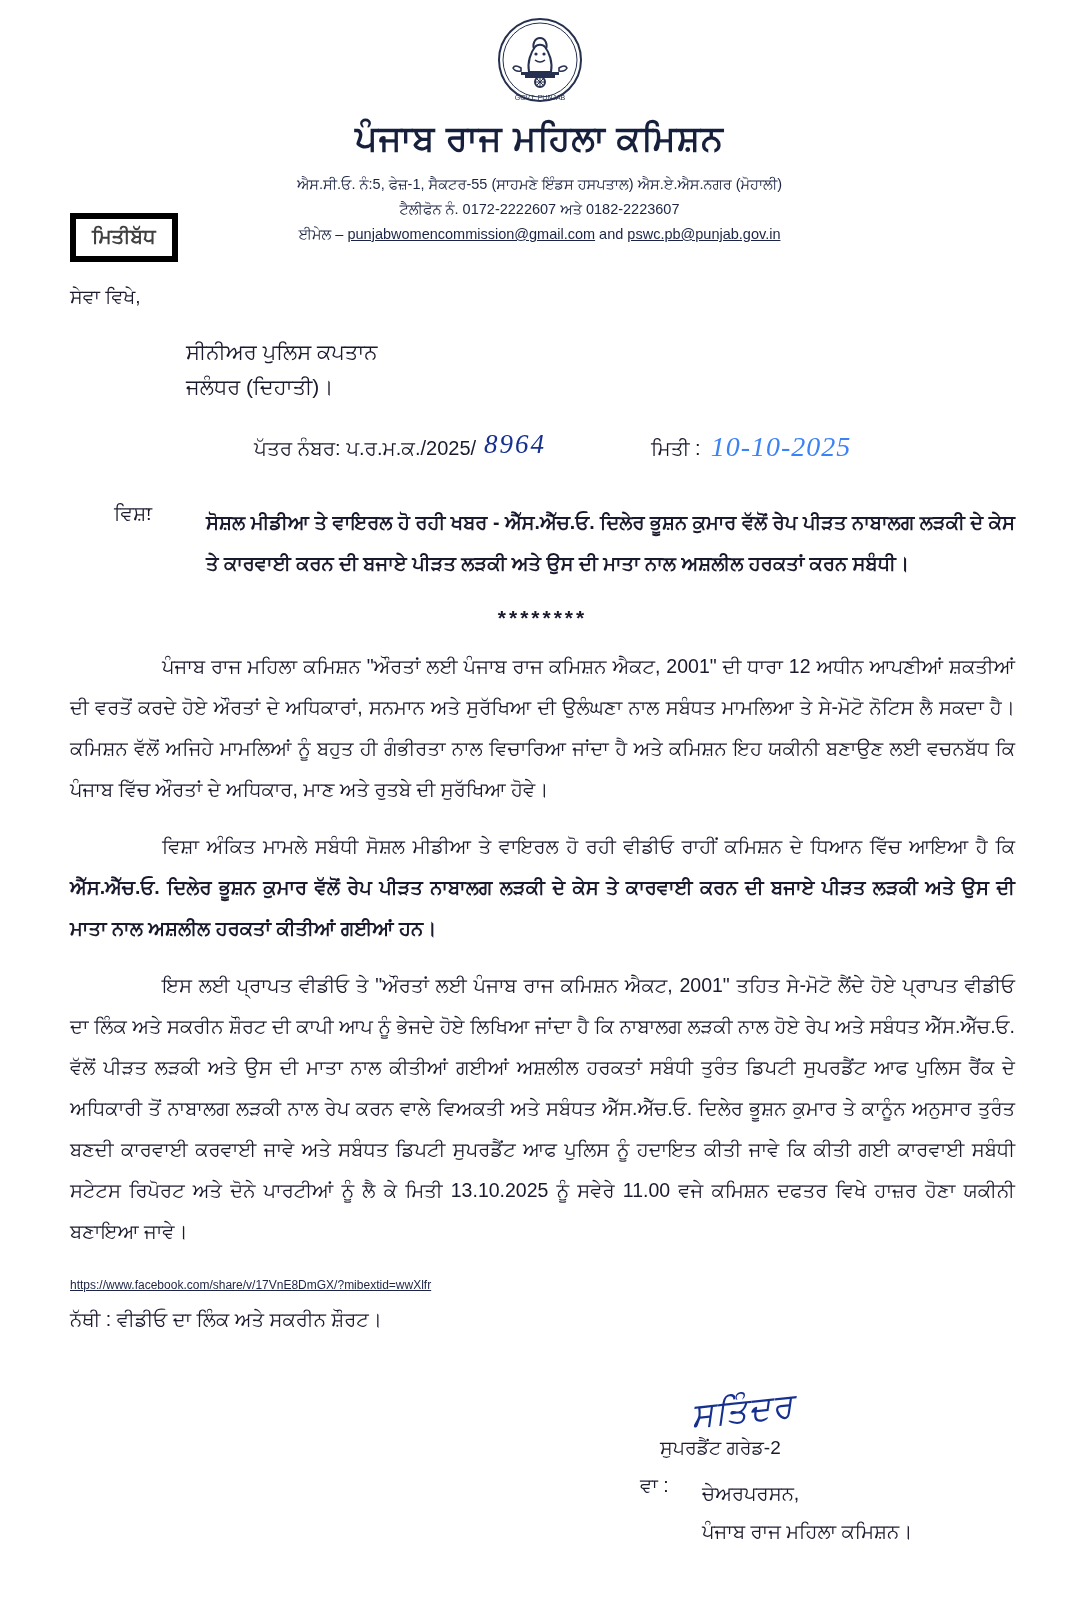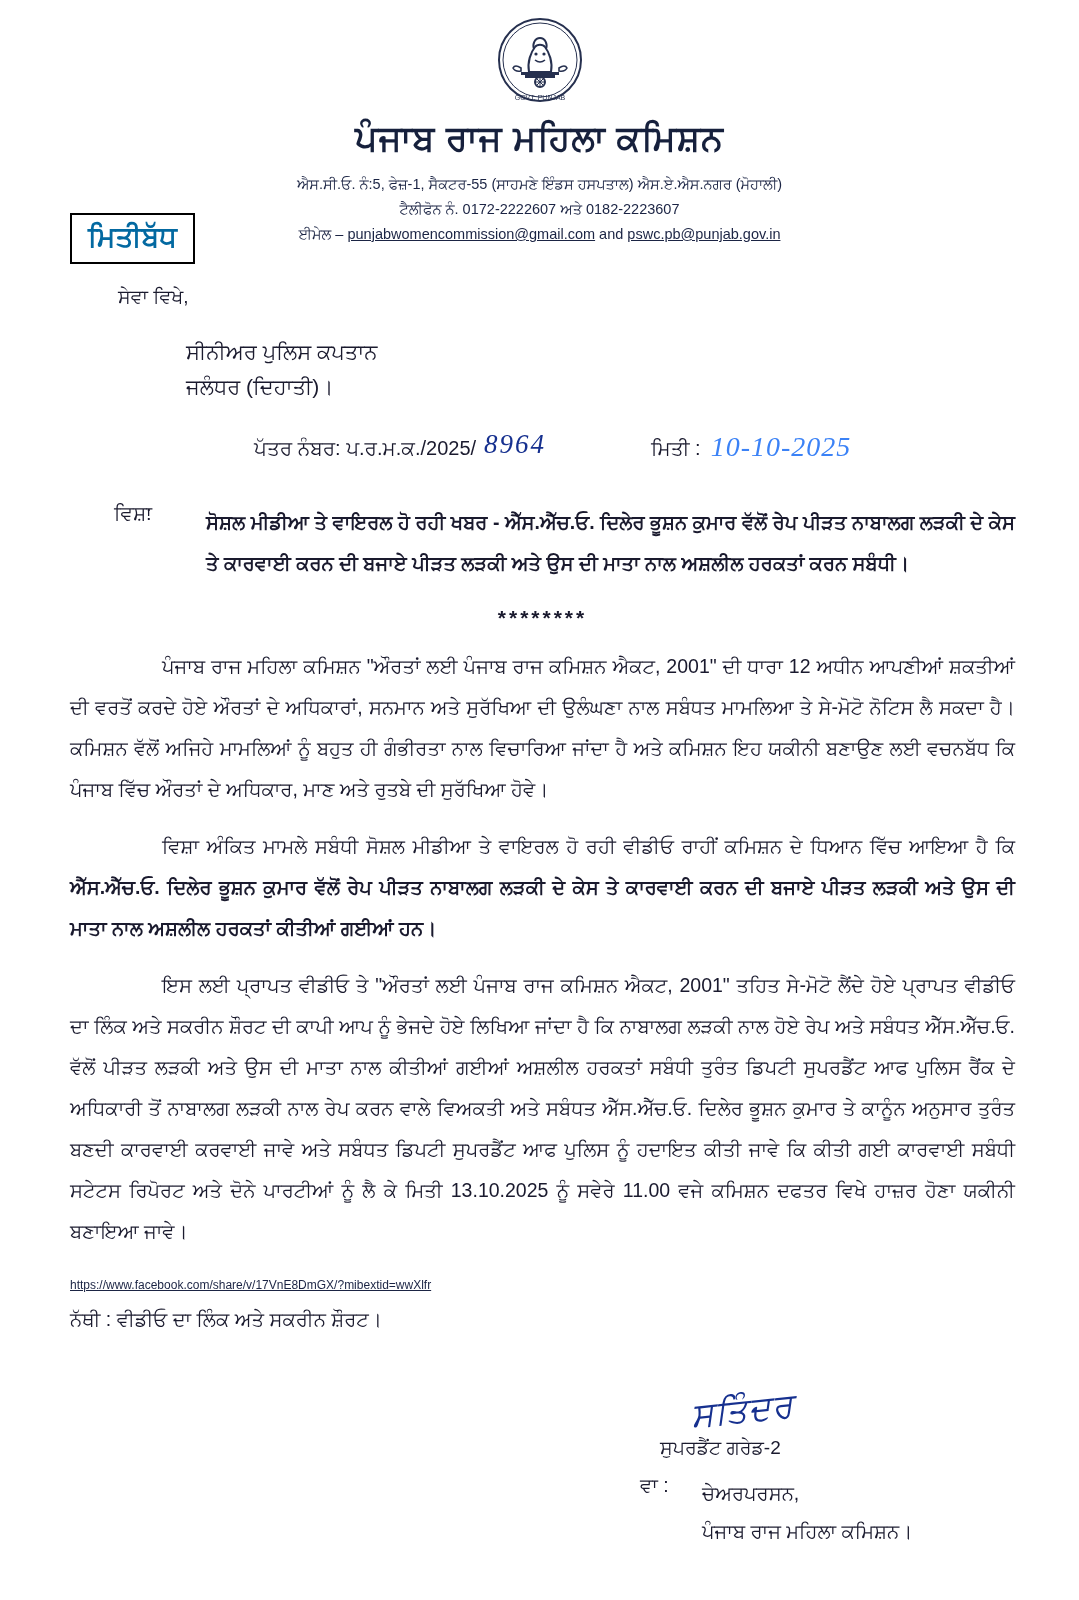--- a/index.html
+++ b/index.html
@@ -62,37 +62,36 @@
     color: #1b2444;
   }
   .addr .line { white-space: nowrap; }
   .addr .uline { text-decoration: underline; }
 
   
   .mitiband {
     position: absolute;
     top: 213px;
     left: 70px;
-    border: 2px solid #000000;
+    border: 6px solid #000000;
     padding: 6px 16px 8px 16px;
-    font-size: 28px;
+    font-size: 20px;
     font-weight: bold;
-    color: #0369a1;
+    color: #404040;
   }
 
   
   .body {
     position: absolute;
     top: 286px;
     left: 70px;
     width: 945px;
   }
   .to-line {
     font-size: 19px;
-    margin-left: 48px;
   }
   .addressee {
     margin-top: 26px;
     margin-left: 116px;
     font-size: 21px;
     line-height: 35px;
   }
   .refrow {
     margin-top: 24px;
     margin-left: 184px;

